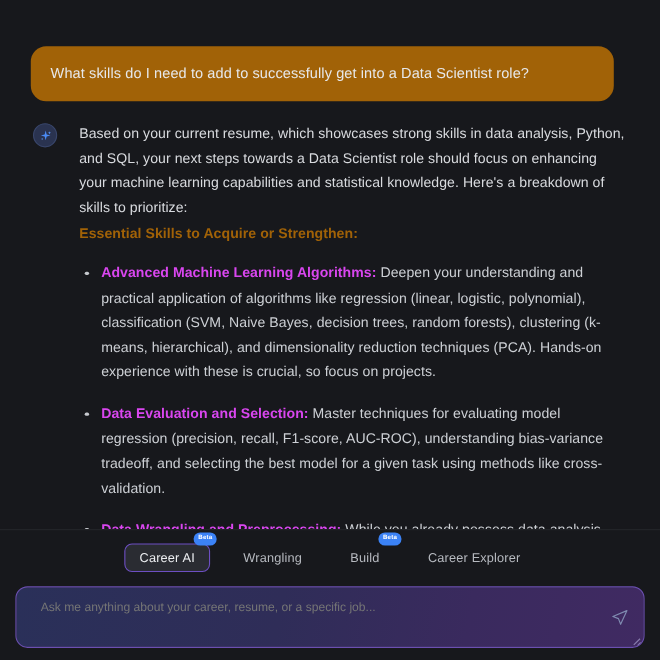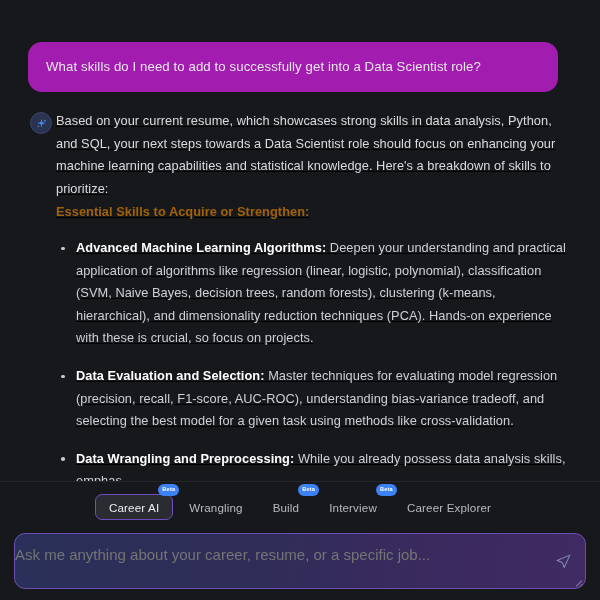--- a/index.html
+++ b/index.html
@@ -18,36 +18,35 @@
 
   
   .conversation {
     flex:1 1 auto;
     overflow:hidden;
     padding:0 0 0 0;
   }
 
   .user-row { padding:42px 42px 0 28px; }
   .user-bubble {
-    background:#a21caf;
+    background:#a16207;
     border-radius:14px;
     padding:15px 18px 16px 18px;
     color:#e7e8ea;
     font-size:13.2px;
     line-height:1.45;
     letter-spacing:.1px;
     max-width:532px;
   }
 
   .assistant-row {
     display:flex;
     align-items:flex-start;
     padding:18px 32px 0 30px;
-    gap:4px;
-    text-decoration:underline;
+    gap:20px;
   }
   .avatar {
     flex:0 0 auto;
     width:22px; height:22px;
     border-radius:50%;
     background:#2a3350;
     border:1px solid #39466b;
     display:flex; align-items:center; justify-content:center;
     margin-top:2px;
   }
@@ -81,33 +80,33 @@
   }
   ul.skill-list > li:last-child { margin-bottom:0; }
   ul.skill-list > li::before {
     content:"";
     position:absolute;
     left:5px; top:9.5px;
     width:3.5px; height:3.5px;
     border-radius:50%;
     background:#c6c9ce;
   }
-  .li-title { font-weight:bold; color:#ffffff; }
+  .li-title { font-weight:bold; color:#d946ef; }
 
   
   .tabbar-wrap {
     flex:0 0 auto;
     border-top:1px solid #24262b;
     padding-top:8px;
   }
   .tabbar {
     display:flex;
     align-items:center;
     justify-content:center;
-    gap:2px;
+    gap:16px;
     height:34px;
   }
   .tab {
     position:relative;
     display:flex; align-items:center; justify-content:center;
     height:26px;
     padding:0 13px;
     border-radius:7px;
     border:1px solid transparent;
     color:#b7bac0;
@@ -150,22 +149,22 @@
     overflow:hidden;
   }
   .composer-input {
     position:absolute; inset:0;
     width:100%; height:100%;
     background:transparent;
     border:0; outline:0;
     resize:none;
     color:#e7e8ea;
     font-family:"Liberation Sans", sans-serif;
-    font-size:15px;
-    padding:12px 46px 12px 0;
+    font-size:11px;
+    padding:12px 46px 12px 22px;
   }
   .send-btn {
     position:absolute;
     right:12px; bottom:15px;
     width:20px; height:20px;
     display:flex; align-items:center; justify-content:center;
     cursor:pointer;
     background:transparent; border:0;
   }
   .resize-grip {
@@ -235,24 +234,20 @@
 
       <div class="tab">
         <span>Wrangling</span>
       </div>
 
       <div class="tab">
         <span>Build</span>
         <span class="badge">Beta</span>
       </div>
 
-      <div class="tab">
-        <span>Interview</span>
-        <span class="badge">Beta</span>
-      </div>
 
       <div class="tab">
         <span>Career Explorer</span>
       </div>
 
     </div>
   </div>
 
   <div class="composer-wrap">
     <div class="composer">

